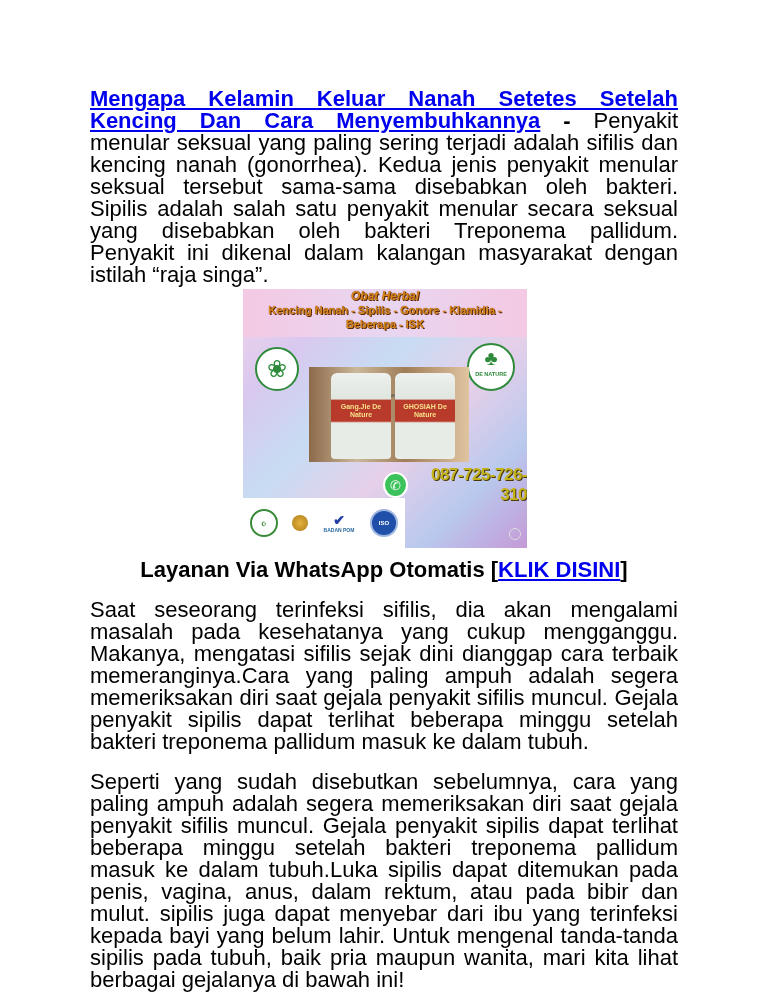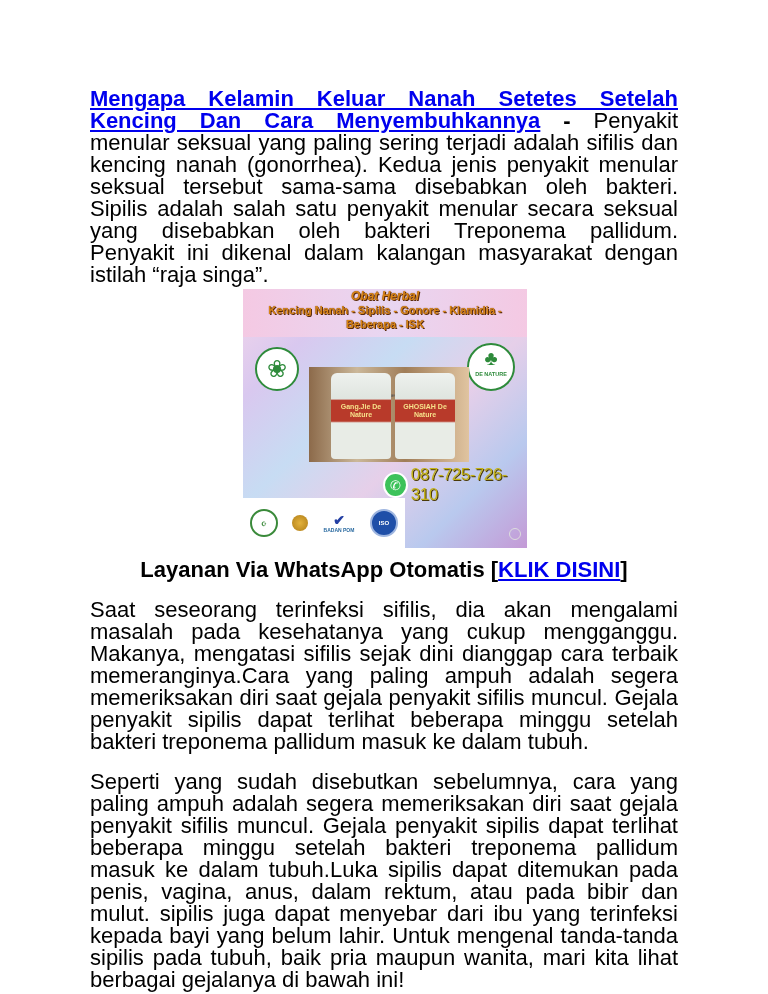--- a/index.html
+++ b/index.html
@@ -31,22 +31,22 @@
   .jar { position: absolute; top: 6px; width: 60px; height: 86px; border-radius: 6px 6px 4px 4px;
          background: linear-gradient(180deg, #eef1ee 0%, #dfe5df 30%, #b83a2a 32%, #b83a2a 56%, #e8ece6 58%, #e8ece6 100%); }
   .jar.left { left: 22px; }
   .jar.right { left: 86px; }
   .jar-label { position: absolute; top: 30px; width: 100%; text-align: center; color: #f6e08a;
                font-size: 7px; font-weight: bold; line-height: 8px; }
   .watermark { position: absolute; left: 0; top: 25px; width: 100%; text-align: center; font-size: 6px; color: #555; }
   .wa-row { position: absolute; left: 140px; top: 176px; display: flex; align-items: center; }
   .wa-icon { width: 22px; height: 22px; border-radius: 50%; background: #3cc25a; color: #fff;
              font-size: 13px; display: flex; align-items: center; justify-content: center; border: 2px solid #fff; }
-  .wa-number { font-weight: normal; font-size: 17px; color: #c3b21a; margin-left: 3px;
-               text-shadow: 1px 1px 0 #4a3a08; letter-spacing: -0.5px; }
+  .wa-number { font-weight: bold; font-size: 17px; color: #c3b21a; margin-left: 3px;
+               text-shadow: 1px 1px 0 #4a3a08; letter-spacing: -0.5px; text-align: right; }
   .cert-strip { position: absolute; left: 0; top: 209px; width: 162px; height: 50px; background: #fff;
                 display: flex; align-items: center; justify-content: space-around; }
   .cert { width: 24px; height: 24px; border-radius: 50%; display: flex; align-items: center; justify-content: center;
           font-size: 6px; font-weight: bold; }
   .cert.halal { border: 2px solid #3a8a3a; color: #3a8a3a; }
   .cert.medal { background: radial-gradient(circle, #e3b23c, #b07d17); color: #7a4f0a; width: 16px; height: 16px; }
   .cert.pom { border-radius: 0; width: 34px; color: #1d3d9a; flex-direction: column; }
   .cert.pom .check { font-size: 14px; color: #233fa3; line-height: 14px; }
   .cert.pom .txt { font-size: 5px; color: #2a6aa0; }
   .cert.iso { background: #1f4fa8; color: #fff; border: 2px solid #9fb6e0; }

